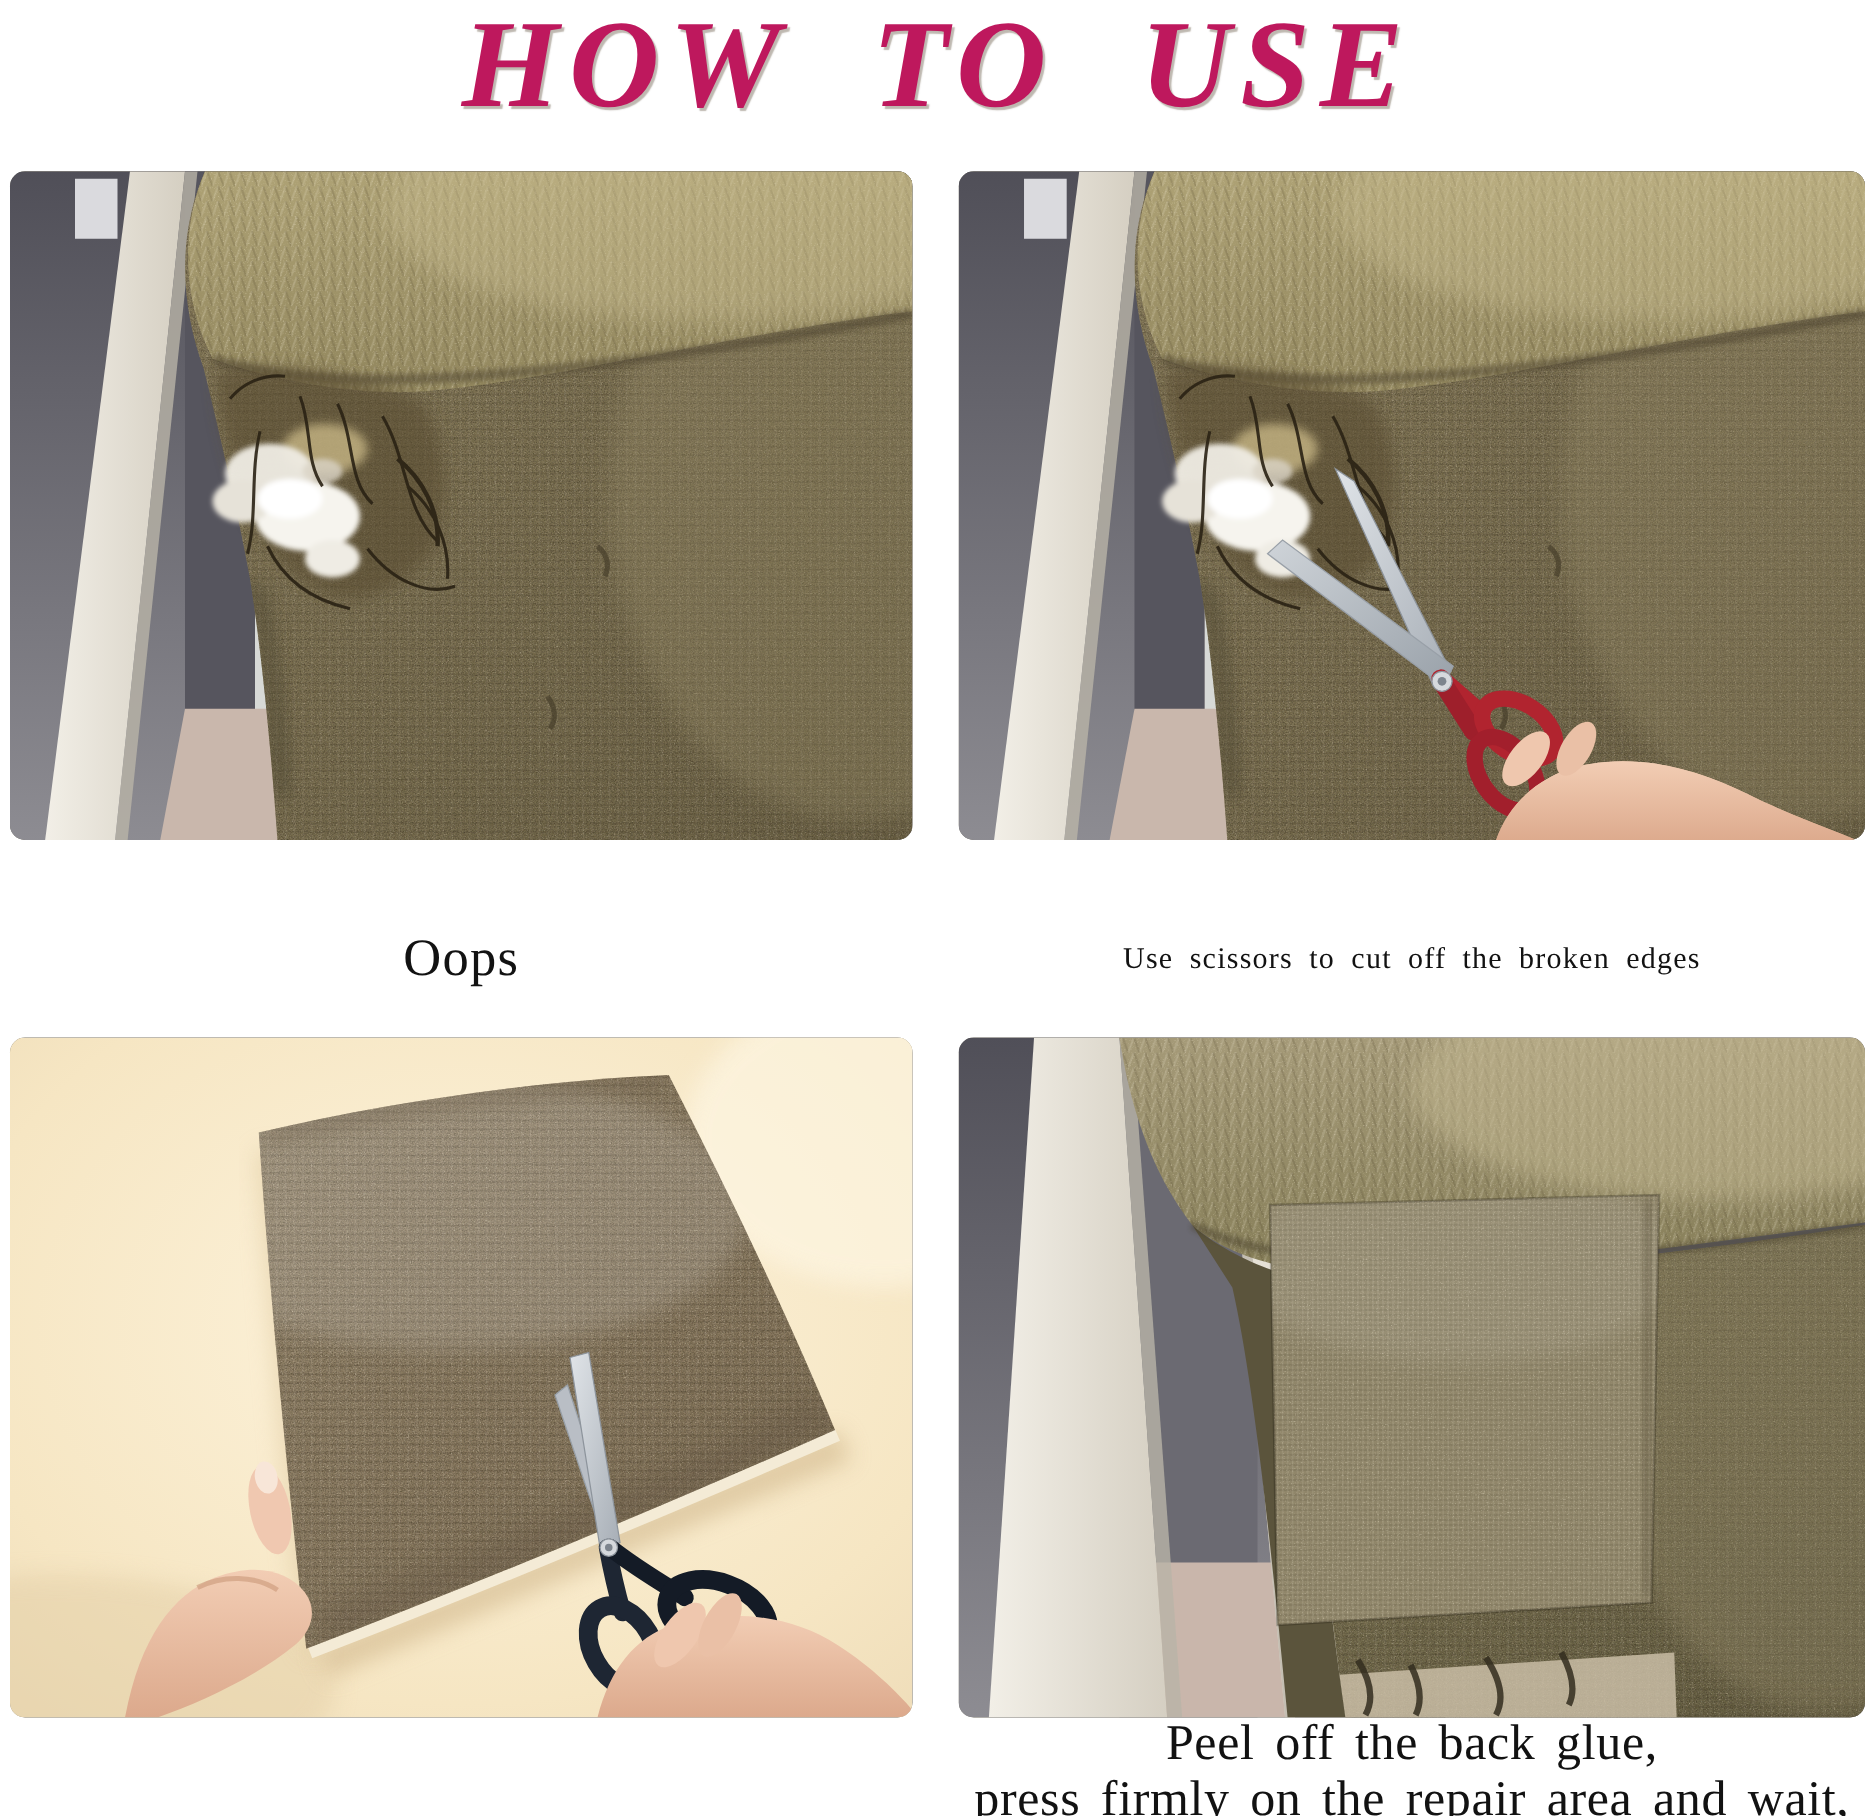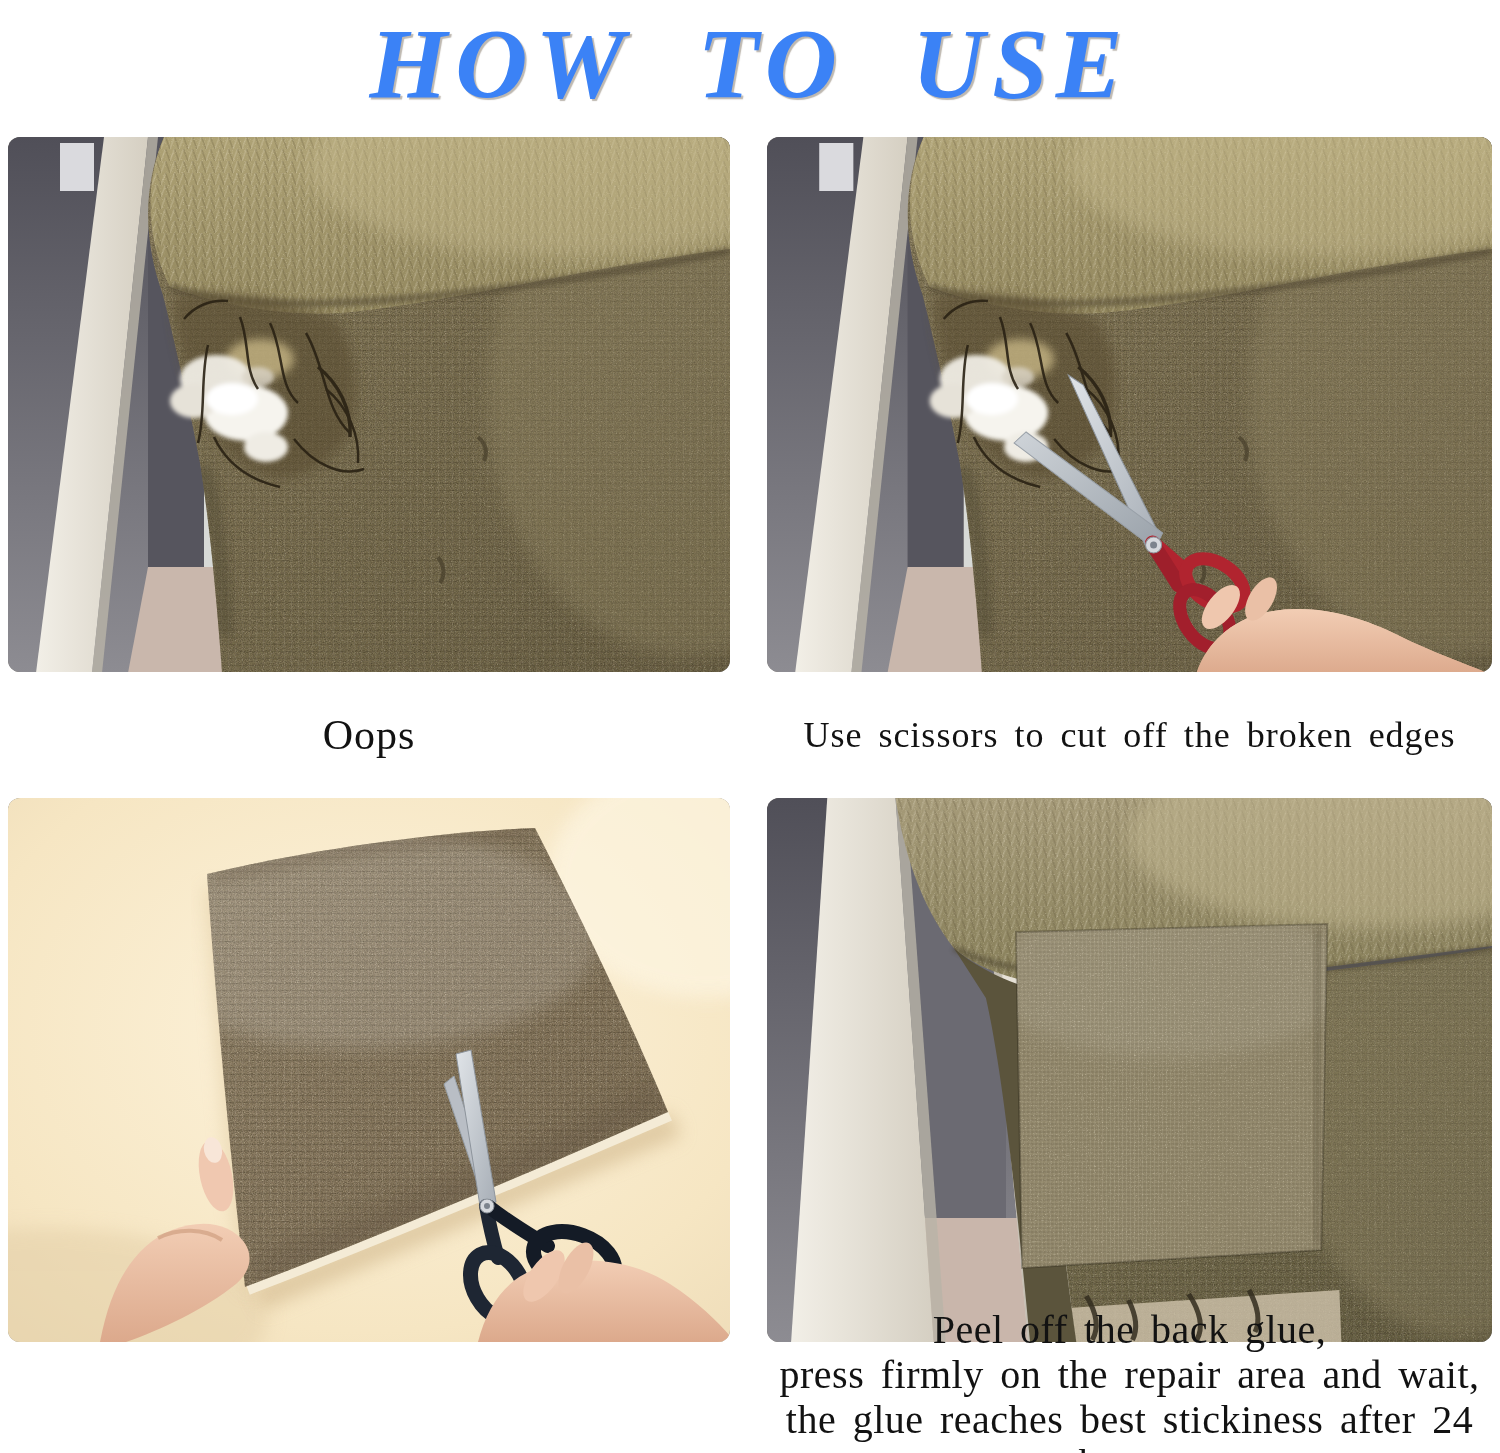--- a/index.html
+++ b/index.html
@@ -4,46 +4,46 @@
 <style>
   html,body{margin:0;padding:0;}
   body{
     width:1500px;height:1453px;overflow:hidden;background:#ffffff;
     font-family:"Liberation Serif", serif;
   }
   .title-wrap{
     height:137px;display:flex;align-items:flex-start;justify-content:center;
   }
   .page-title{
-    margin:0;padding-top:14px;
+    margin:0;padding-top:2px;
     font-style:italic;font-weight:bold;font-size:100px;line-height:1.0;
-    color:#3b82f6;letter-spacing:8px;word-spacing:34px;
+    color:#be185d;letter-spacing:8px;word-spacing:34px;
     text-shadow:2px 2px 1px rgba(70,52,30,0.35);
     font-family:"Liberation Serif", serif;
   }
   .grid{
     display:grid;grid-template-columns:722px 725px;column-gap:37px;
     padding:0 8px;
   }
-  figure.step{margin:0;display:flex;flex-direction:column;}
+  figure.step{margin:0;display:flex;flex-direction:column;gap:32px;}
   .photo{
     border-radius:12px;overflow:hidden;background:#6e6a60;line-height:0;
   }
   .photo svg{display:block;width:100%;height:100%;}
   .ph-row1{height:535px;}
   .ph-row2{height:544px;}
   .caption{
     font-family:"Liberation Serif", serif;color:#121212;text-align:center;
     display:flex;align-items:center;justify-content:center;
     letter-spacing:1px;word-spacing:6px;
   }
   .cap-area-row1{height:126px;}
   .cap-area-row2{height:111px;}
   .cap-1{font-size:42px;}
-  .cap-2{font-size:36px;}
+  .cap-2{font-size:24px;}
   .cap-3{font-size:39px;letter-spacing:2px;}
   .cap-4{font-size:40px;line-height:1.12;white-space:pre-line;letter-spacing:0.5px;}
 </style>
 </head>
 <body>
 
 <svg width="0" height="0" style="position:absolute" aria-hidden="true">
   <defs>
     <linearGradient id="wallG" x1="0" y1="0" x2="0" y2="1">
       <stop offset="0" stop-color="#504f58"></stop>

